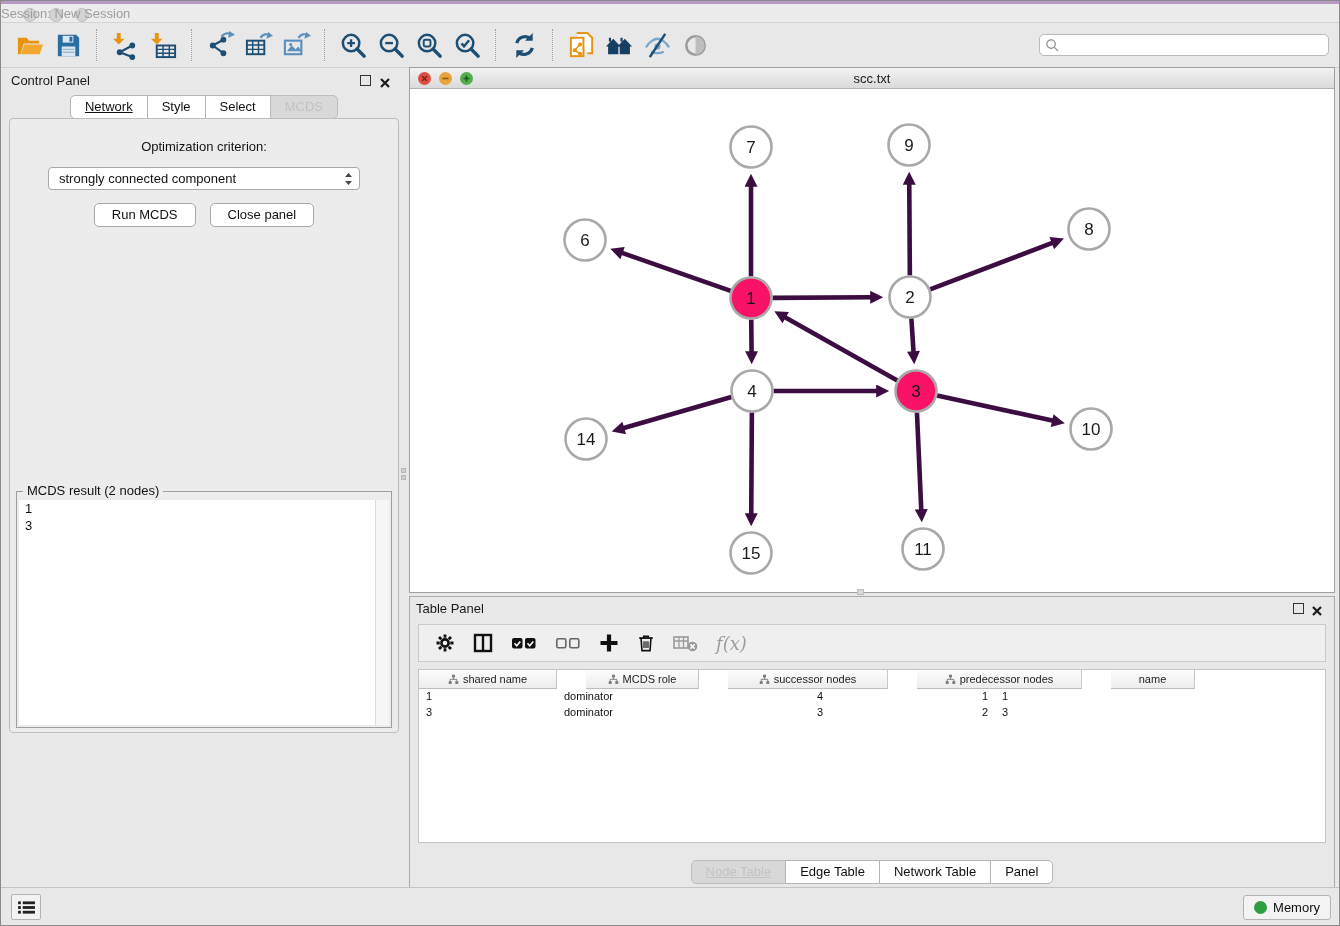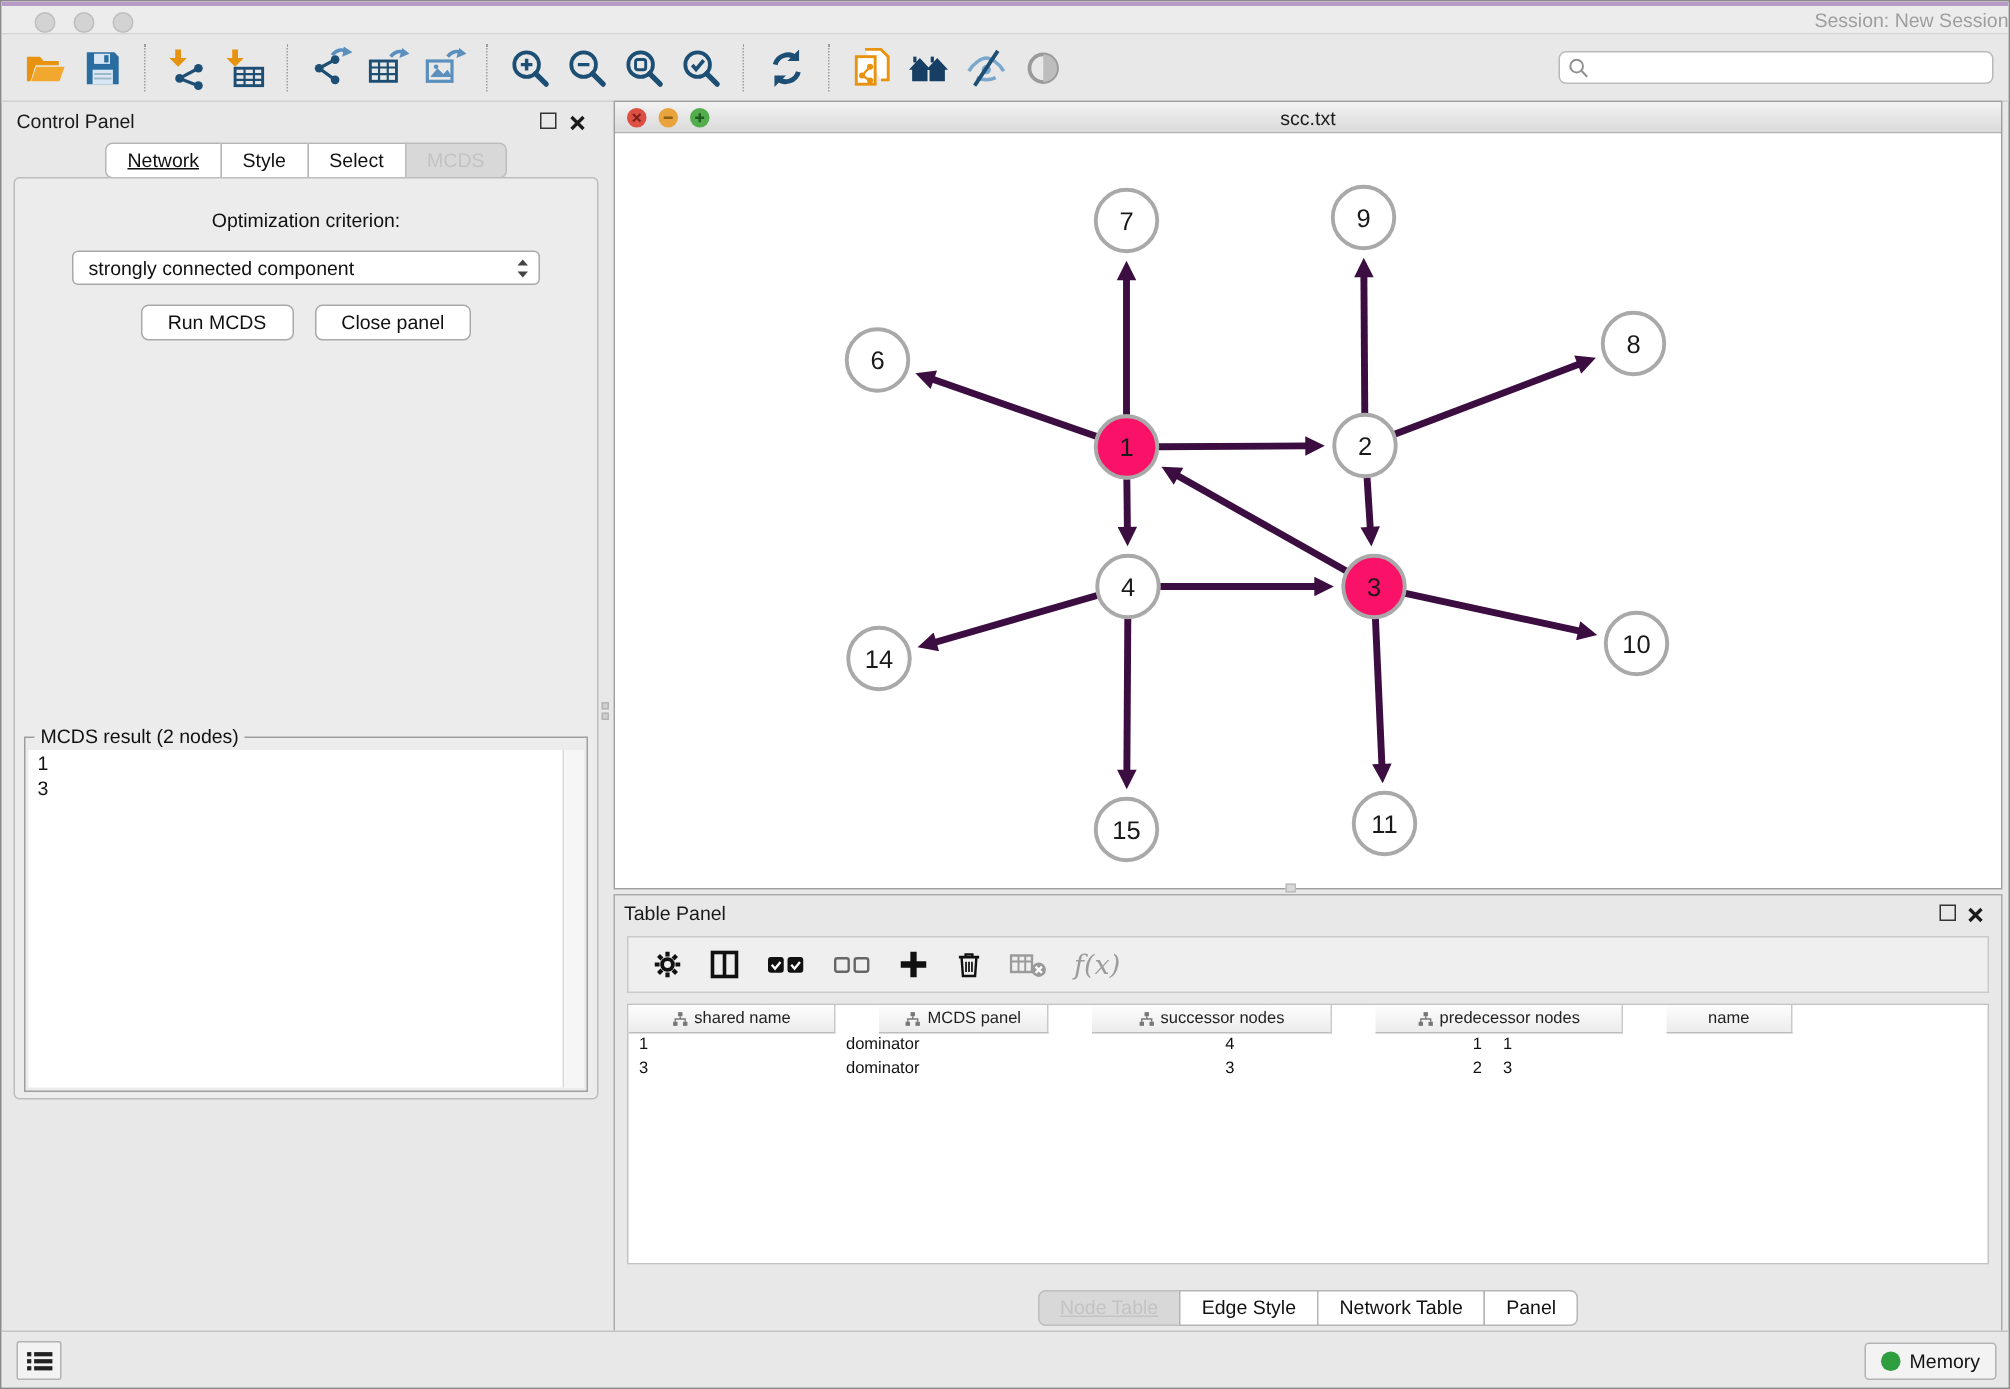--- a/index.html
+++ b/index.html
@@ -5,21 +5,21 @@
   * { box-sizing: border-box; }
   body { margin:0; background:#666; font-family:"Liberation Sans", sans-serif; }
   #app { position:relative; width:1340px; height:926px; background:#e8e8e8; overflow:hidden;
          border:1px solid #8a8a8a; }
 
   
   .titlebar { position:absolute; left:0; top:0; width:100%; height:22px; background:#ececec;
               border-top:3px solid #b79ac6; border-bottom:1px solid #d4d4d4; }
   .traffic-inactive { position:absolute; top:4px; width:14px; height:14px; border-radius:50%;
               background:#d3d3d3; border:1px solid #bfbfbf; }
-  .app-title { position:absolute; left:0; right:0; top:2px; text-align:right; font-size:13px; color:#9e9e9e;margin-left:36px; }
+  .app-title { position:absolute; left:0; right:0; top:2px; text-align:left; font-size:13px; color:#9e9e9e; }
 
   
   .toolbar { position:absolute; left:0; top:22px; width:100%; height:45px; background:#e8e8e8;
              border-bottom:1px solid #d0d0d0; display:flex; align-items:center; padding:0 10px; }
   .tb-btn { width:38px; height:36px; display:flex; align-items:center; justify-content:center; }
   .tb-btn svg { width:29px; height:29px; }
   .tb-sep { width:1px; height:32px; border-left:1px dotted #9d9d9d; margin:0 9px; }
   .search-box { position:absolute; right:10px; top:11px; width:290px; height:22px; background:#fff;
                 border:1px solid #b9b9b9; border-radius:5px; }
   .search-box input { position:absolute; left:24px; top:0; width:260px; height:20px; border:none;
@@ -481,21 +481,21 @@
           </div>
           <div class="th" style="width: 113px;">
             <span style="display: flex;">
               <svg viewBox="0 0 12 12">
                 <rect x="4.4" y="0.8" width="3.2" height="3" fill="#787878"></rect>
                 <rect x="0.8" y="7.8" width="3.2" height="3" fill="#787878"></rect>
                 <rect x="8" y="7.8" width="3.2" height="3" fill="#787878"></rect>
                 <path d="M6 3.8v2M2.4 7.8V5.8h7.2v2" fill="none" stroke="#787878" stroke-width="1"></path>
               </svg>
             </span>
-            <span>MCDS panel</span>
+            <span>MCDS role</span>
           </div>
           <div class="th" style="width: 160px;">
             <span style="display: flex;">
               <svg viewBox="0 0 12 12">
                 <rect x="4.4" y="0.8" width="3.2" height="3" fill="#787878"></rect>
                 <rect x="0.8" y="7.8" width="3.2" height="3" fill="#787878"></rect>
                 <rect x="8" y="7.8" width="3.2" height="3" fill="#787878"></rect>
                 <path d="M6 3.8v2M2.4 7.8V5.8h7.2v2" fill="none" stroke="#787878" stroke-width="1"></path>
               </svg>
             </span>
@@ -528,21 +528,21 @@
             <div class="td" style="width: 138px; text-align: left;">3</div>
             <div class="td" style="width: 113px; text-align: left;">dominator</div>
             <div class="td" style="width: 160px; text-align: right;">3</div>
             <div class="td" style="width: 165px; text-align: right;">2</div>
             <div class="td" style="width: 84px; text-align: left;">3</div>
           </div>
         </div>
     </div>
     <div id="tp-tabs" class="tabs-row tp-tabs" style="position:absolute;left:0;right:0;">
         <span class="tab selected">Node Table</span>
-        <span class="tab">Edge Style</span>
+        <span class="tab">Edge Table</span>
         <span class="tab">Network Table</span>
         <span class="tab">Panel</span>
       </div>
   </div>
 
   <div class="status-bar">
     <div class="menu-btn">
       <svg viewBox="0 0 20 16" width="19" height="15">
         <g fill="#222">
             <rect x="1" y="1.5" width="3" height="3"></rect>

